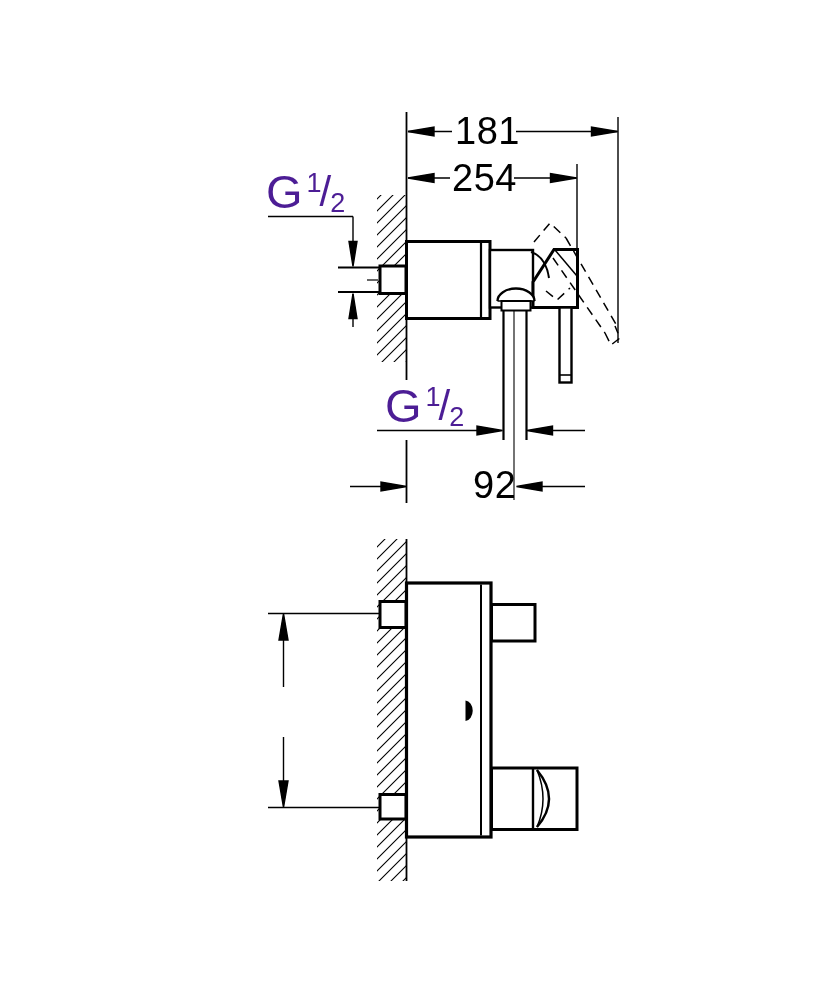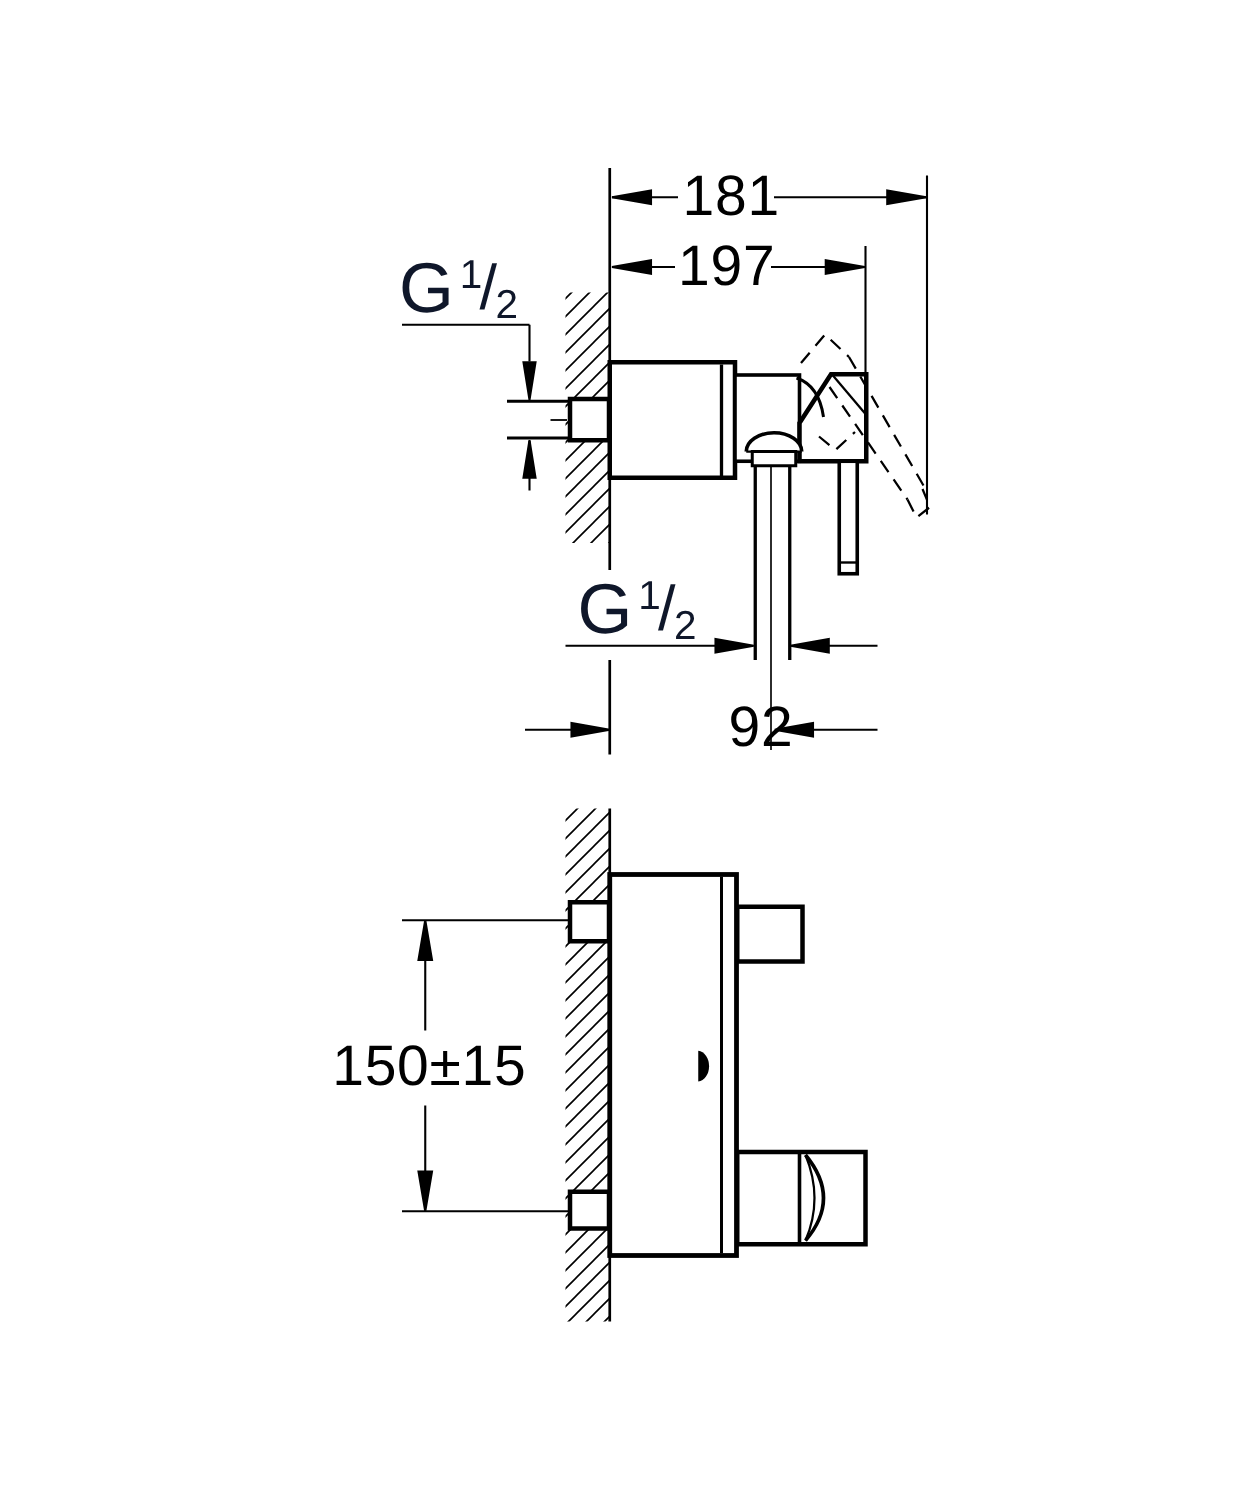--- a/index.html
+++ b/index.html
@@ -9,29 +9,29 @@
     background:#ffffff;
     font-family:"Liberation Sans", sans-serif;
     color:#000;
     overflow:hidden;
   }
   #drawing-svg{position:absolute;left:0;top:0;}
   .dim-text{
     position:absolute;
     font-size:38px;
     line-height:38px;
-    text-align:right;
+    text-align:left;
     color:#000;
     white-space:nowrap;
     letter-spacing:0.5px;
   }
   .g-label{
     position:absolute;
     white-space:nowrap;
-    color:#0f172a;
+    color:#4c1d95;
   }
   .g-main{font-size:47px;line-height:47px;}
   .g-sup{font-size:27px;line-height:27px;vertical-align:16px;margin-left:4px;}
   .g-slash{font-size:42px;line-height:42px;vertical-align:2px;margin-left:-2px;}
   .g-sub{font-size:27px;line-height:27px;vertical-align:-4px;margin-left:-1px;}
 </style>
 </head>
 <body>
 
 <div id="canvas">
@@ -150,19 +150,18 @@
   <div class="g-label" style="left:266px;top:168px;">
     <span class="g-main">G</span><span class="g-sup">1</span><span class="g-slash">/</span><span class="g-sub">2</span>
   </div>
 
   <div class="g-label" style="left:385px;top:382px;">
     <span class="g-main">G</span><span class="g-sup">1</span><span class="g-slash">/</span><span class="g-sub">2</span>
   </div>
 
   <div class="dim-text" style="left:455px;top:112px;width:62px;">181</div>
 
-  <div class="dim-text" style="left:452px;top:159px;width:62px;">197</div>
+  <div class="dim-text" style="left:452px;top:159px;width:62px;">254</div>
 
   <div class="dim-text" style="left:433px;top:466px;width:56px;margin-left:40px;">92</div>
 
-  <div class="dim-text" style="left:217px;top:692px;width:134px;">150±15</div>
 
 </div>
 
 </body></html>

